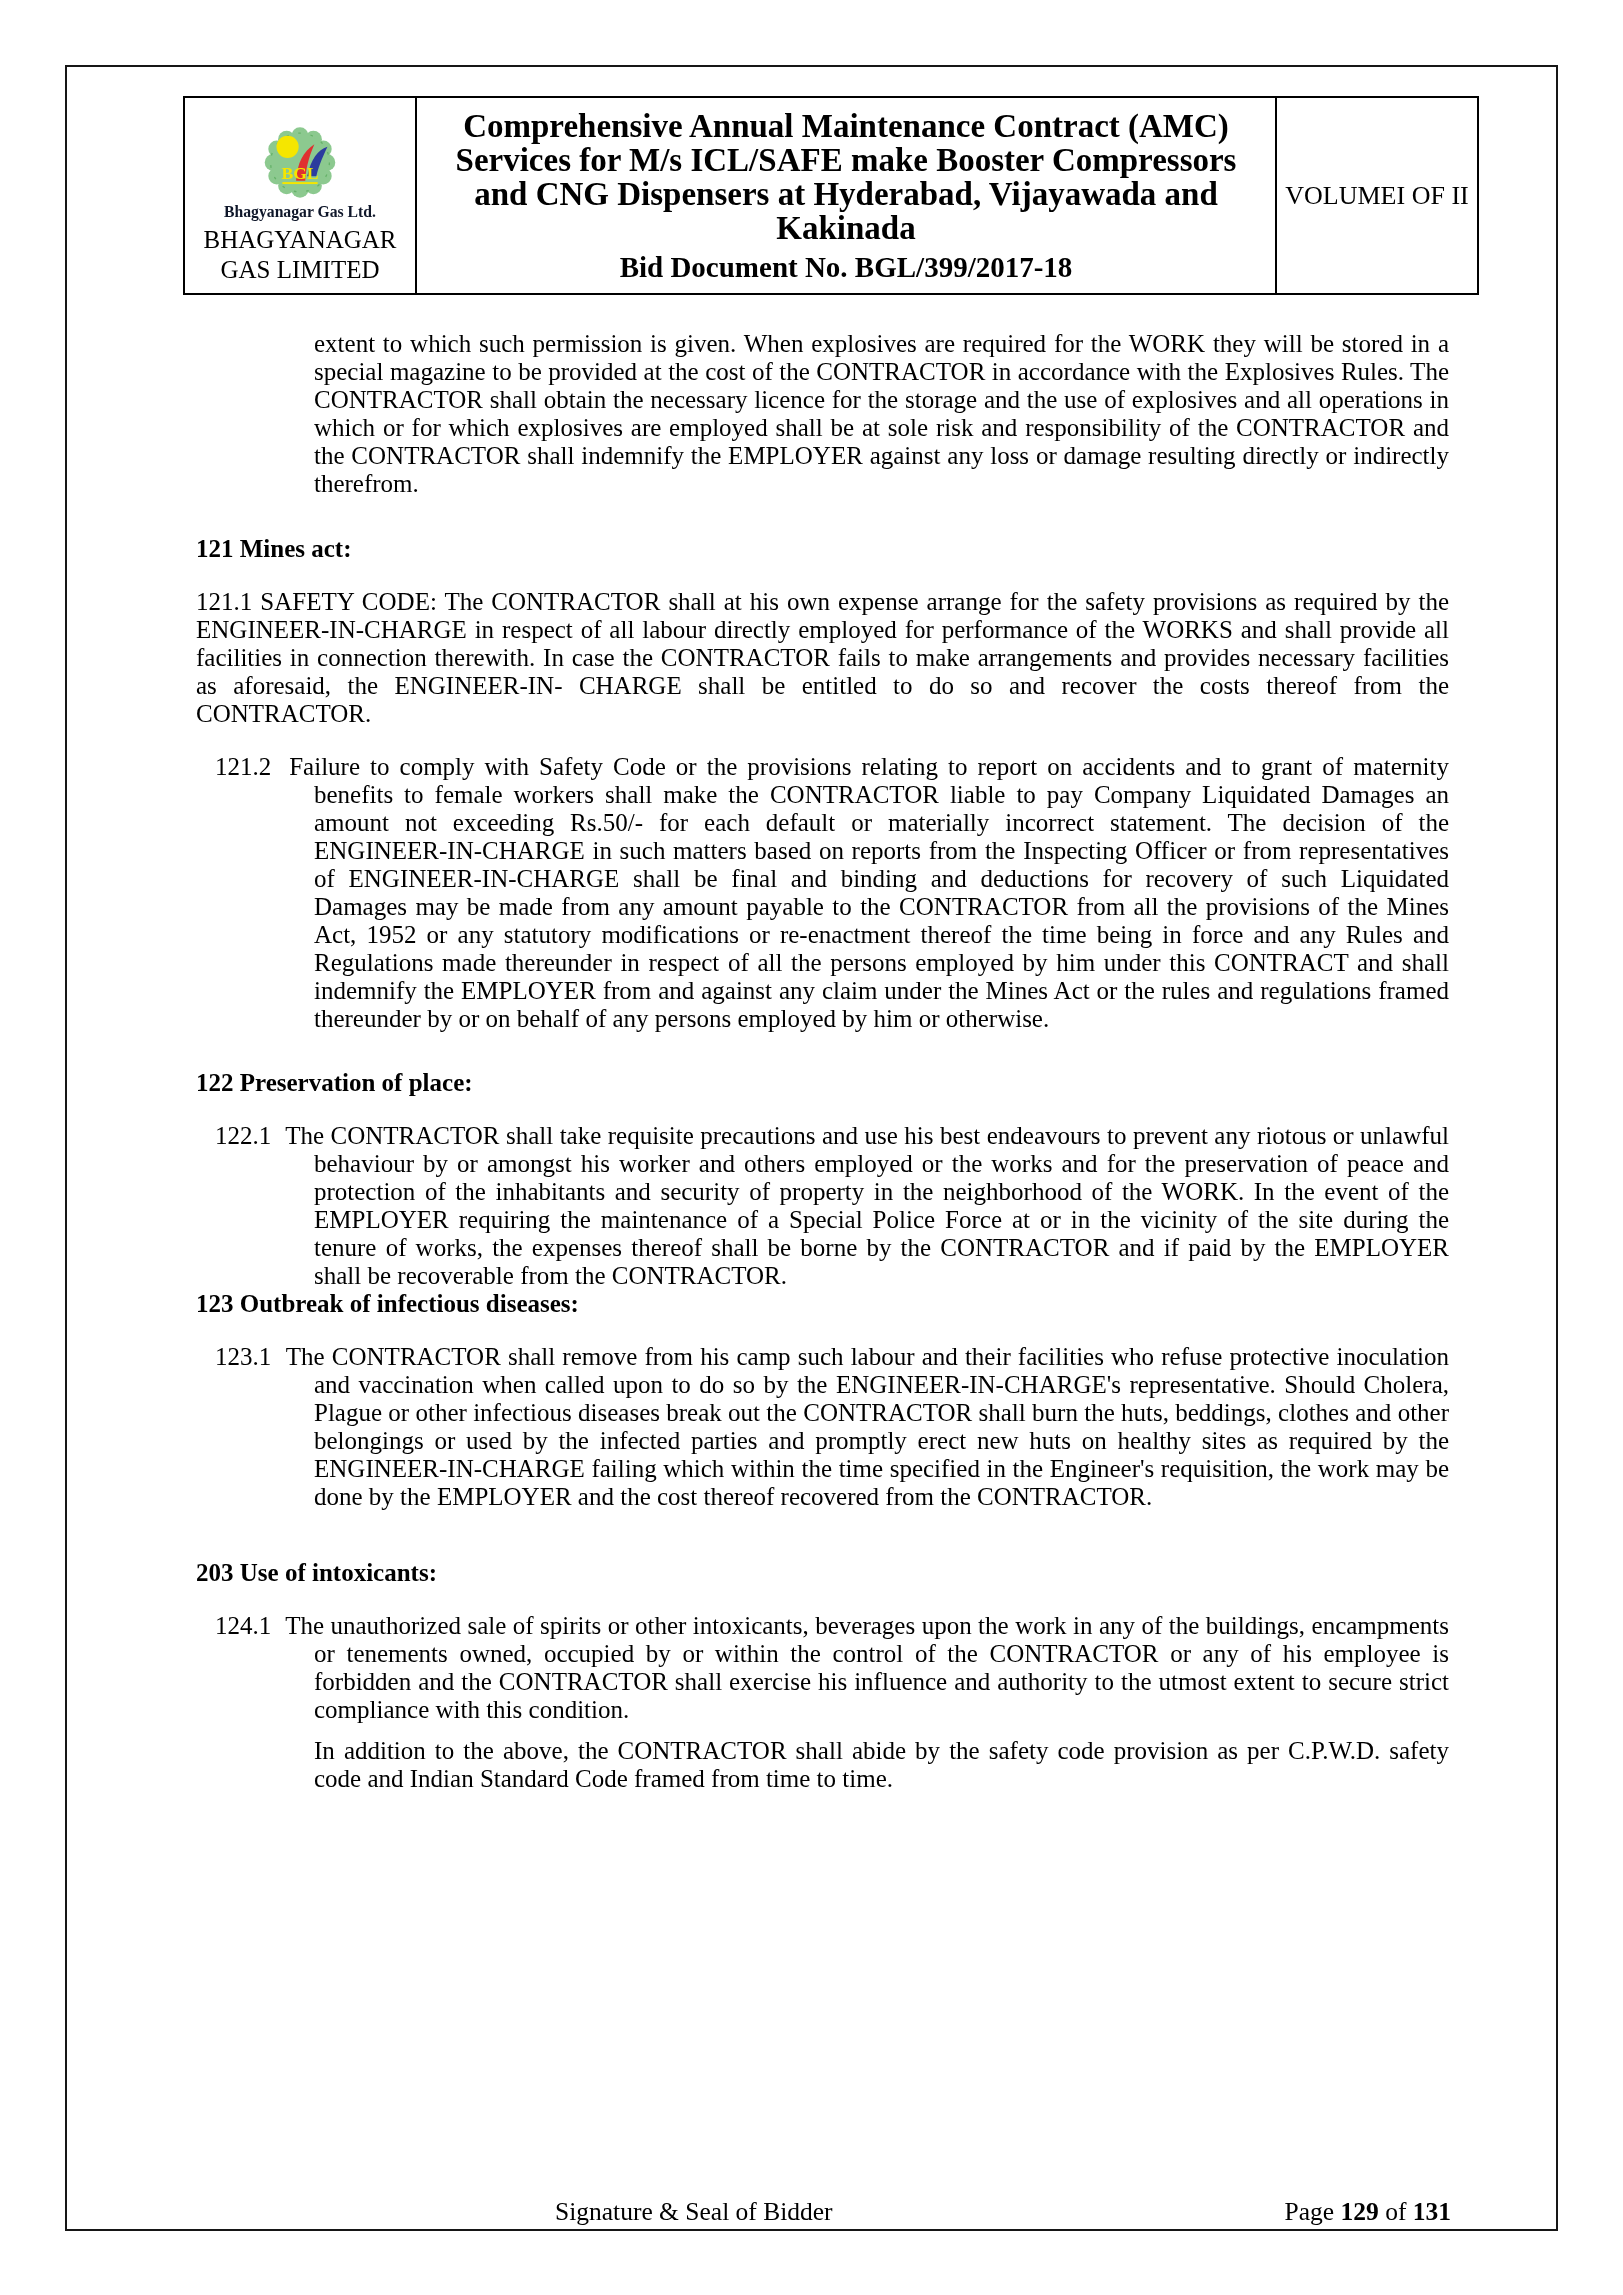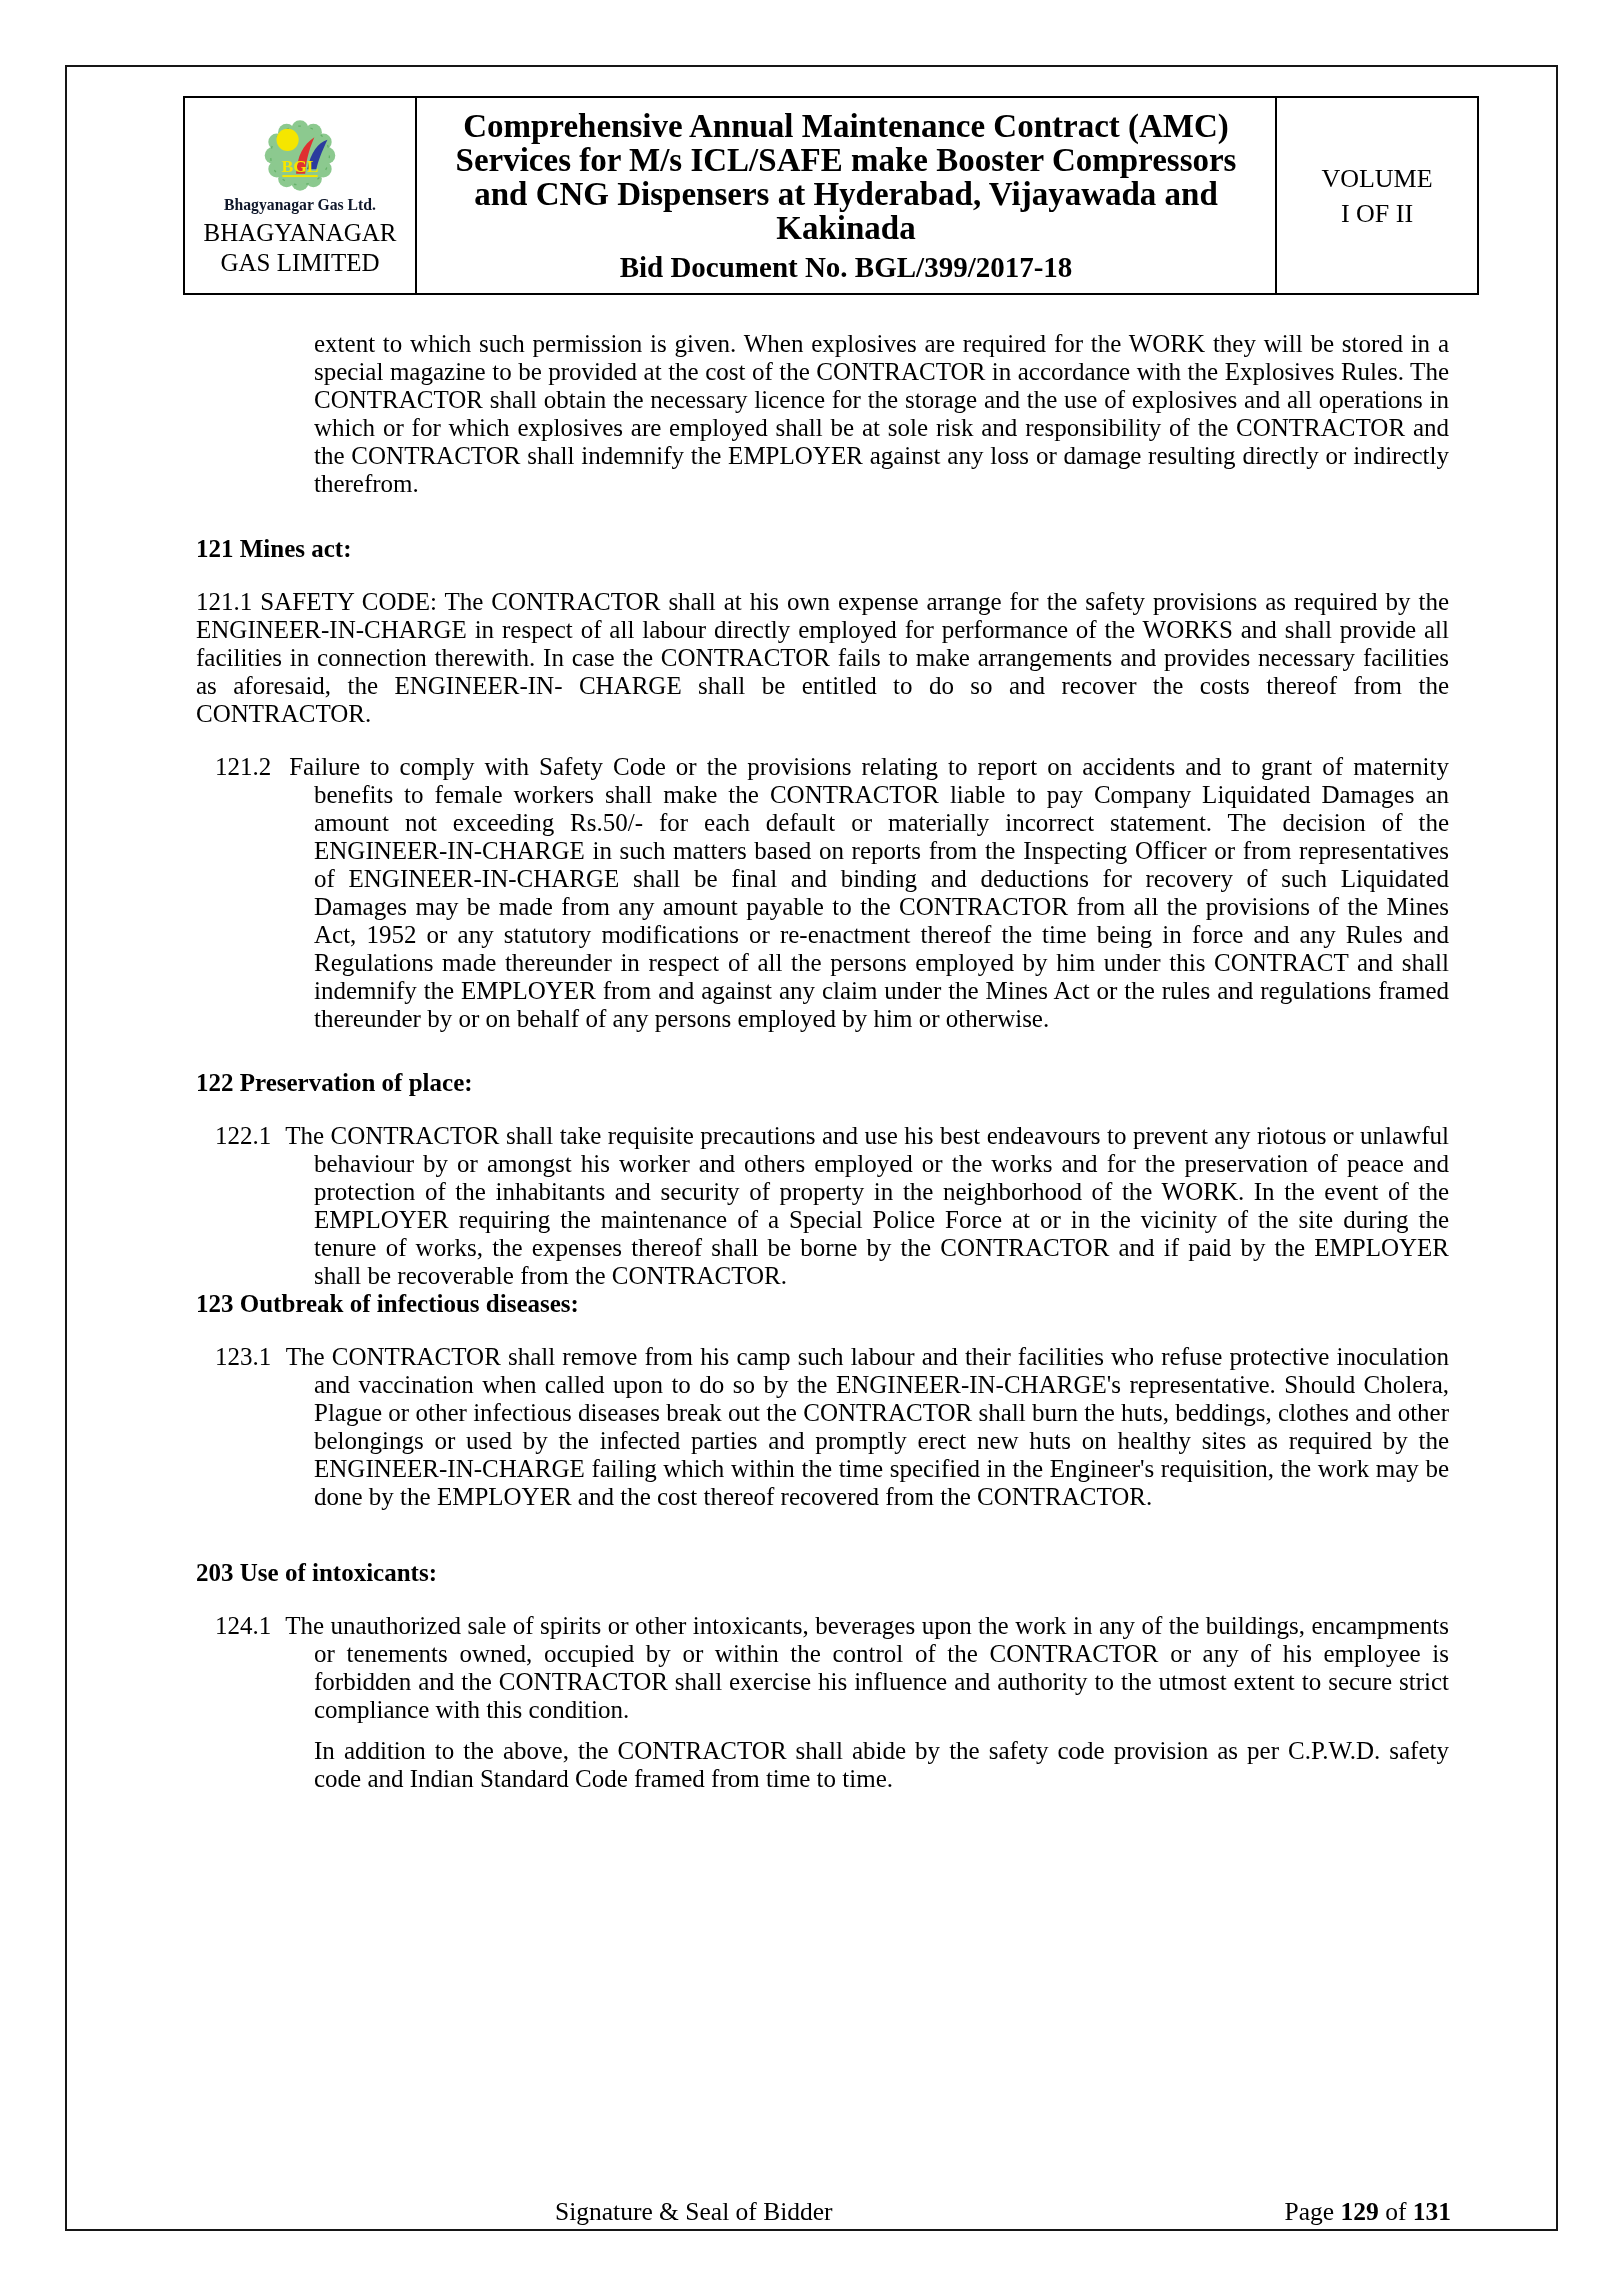--- a/index.html
+++ b/index.html
@@ -13,28 +13,28 @@
     border:2px solid #161616; background:#fff;
   }
   
   .header-table {
     position:absolute; left:116px; top:29.4px; display:flex; align-items:stretch;
     border:2px solid #000; background:#fff;
   }
   .cell { box-sizing:border-box; }
   .logo-cell {
     width:230px; min-height:195px; display:flex; flex-direction:column;
-    align-items:center; padding-top:17px; position:relative;
+    align-items:center; padding-top:24px; position:relative;
   }
   .title-cell {
     width:862px; min-height:195px; border-left:2px solid #000; border-right:2px solid #000;
     text-align:center; padding-top:10.5px;
   }
   .volume-cell {
-    width:200px; min-height:195px; display:flex; flex-direction:column;
+    width:200px; min-height:195px; display:flex; flex-direction:row;
     align-items:center; justify-content:center; text-align:center;border-radius:14px;
   }
   .title-line { font-size:33px; line-height:34px; font-weight:bold; white-space:nowrap; }
   .bid-line   { font-size:29px; line-height:33px; font-weight:bold; margin-top:6.5px; white-space:nowrap; }
   .volume-line { font-size:26px; line-height:35px; }
   .logo-caption { font-size:15.7px; font-weight:bold; color:#0f172a; margin-top:0px; }
   .company-name { font-size:25px; line-height:29.4px; margin-top:3.9px; text-align:center; }
   .scan-line {
     position:absolute; left:303px; top:33px; width:2px; height:103px;
     background:#f2a0a0;

